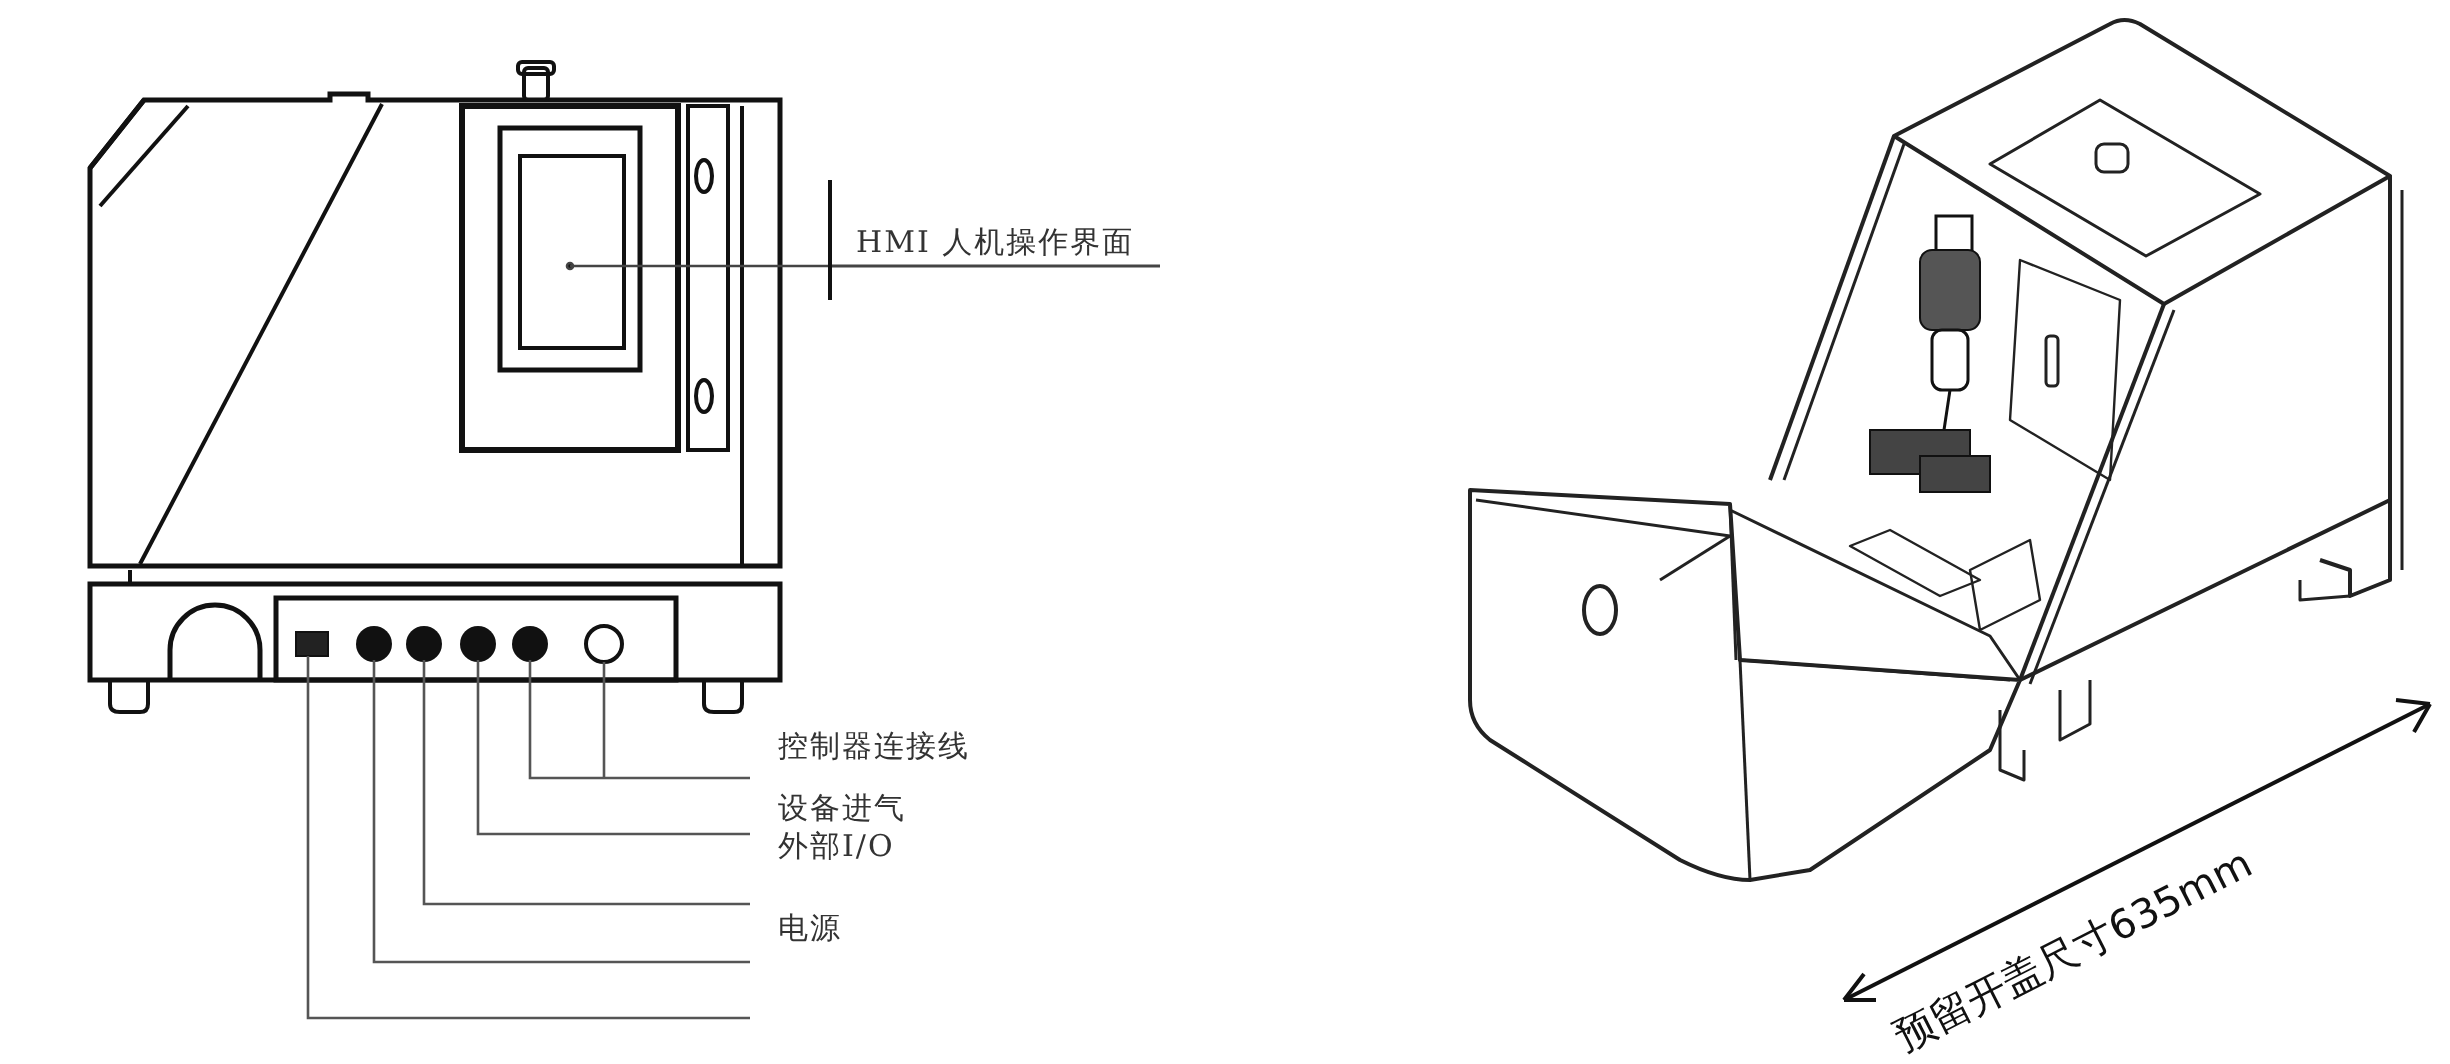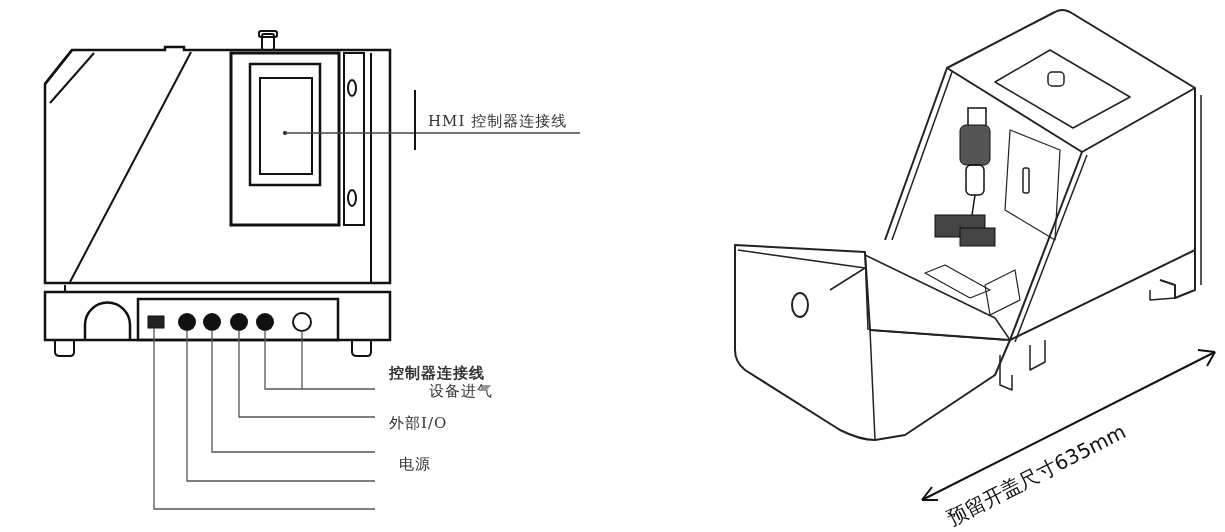--- a/index.html
+++ b/index.html
@@ -67,25 +67,25 @@
   <g stroke="#555" stroke-width="1.3" fill="none">
     <path d="M265 330 L265 389 L375 389"></path>
     <path d="M302 331 L302 389"></path>
     <path d="M239 330 L239 417 L375 417"></path>
     <path d="M212 330 L212 452 L375 452"></path>
     <path d="M187 330 L187 481 L375 481"></path>
     <path d="M154 328 L154 509 L375 509"></path>
   </g>
 </svg>
 
-<div class="lbl" style="left:428px; top:112px;">HMI 控制器连接线</div>
-<div class="lbl" style="left:389px; top:364px;font-weight:bold;">控制器连接线</div>
-<div class="lbl" style="left:389px; top:382px;margin-left:40px;">设备进气</div>
+<div class="lbl" style="left:428px; top:112px;">HMI 人机操作界面</div>
+<div class="lbl" style="left:389px; top:364px;">控制器连接线</div>
+<div class="lbl" style="left:389px; top:395px;">设备进气</div>
 <div class="lbl" style="left:389px; top:414px;">外部I/O</div>
-<div class="lbl" style="left:399px; top:455px;font-family:Liberation Mono, monospace;">电源</div>
+<div class="lbl" style="left:389px; top:455px;font-family:Liberation Mono, monospace;">电源</div>
 
 <svg width="1225" height="532" viewBox="0 0 1225 532" style="pointer-events:none;">
   <g fill="none" stroke="#222" stroke-width="2" stroke-linejoin="round">
 
     <path d="M947 68 L1055 12 Q1062 8 1070 12 L1195 88 L1082 152 Z"></path>
     <path d="M995 82 L1050 50 L1130 97 L1073 128 Z" stroke-width="1.5"></path>
     <rect x="1048" y="72" width="16" height="14" rx="4" stroke-width="1.5"></rect>
 
     <path d="M1195 88 L1195 290 L1175 298 L1175 285 L1160 280"></path>
     <path d="M1201 95 L1201 285" stroke-width="1.5"></path>

